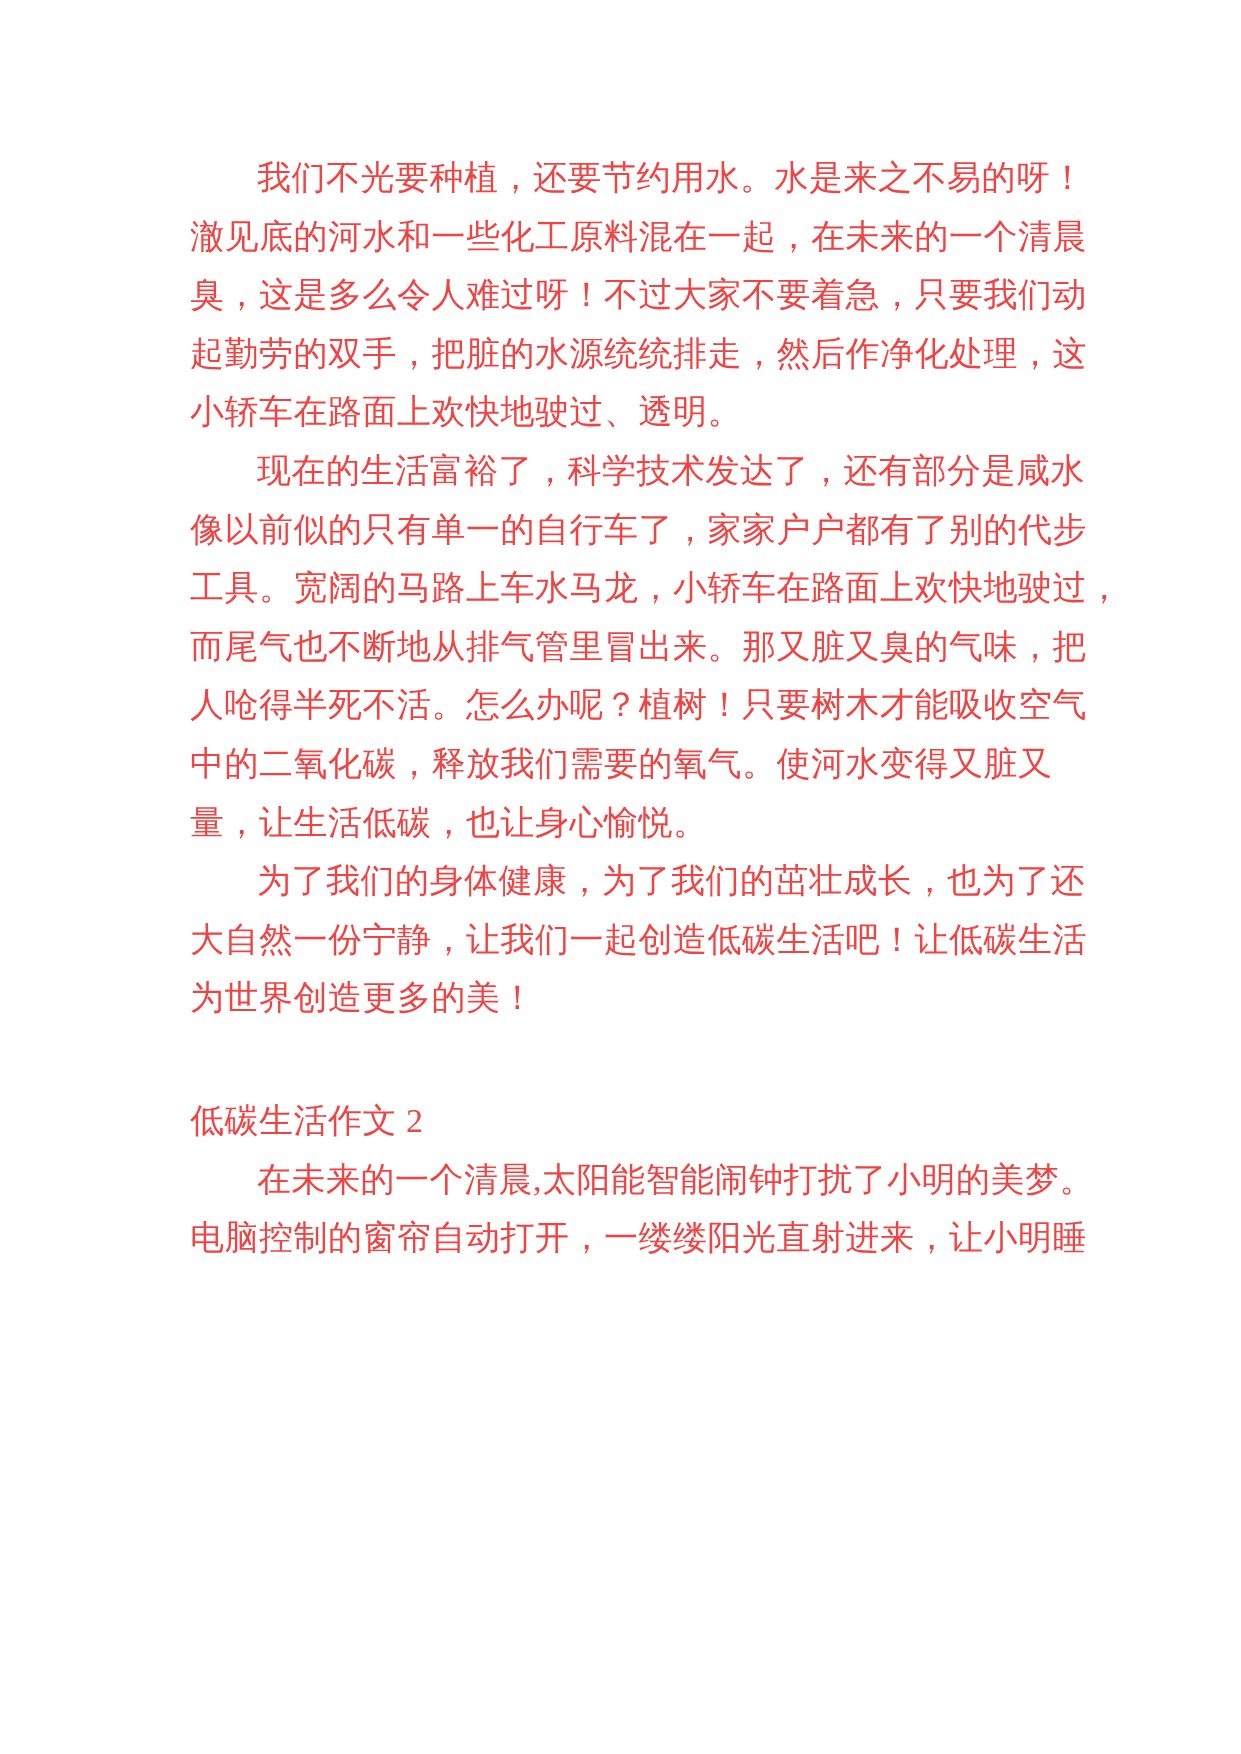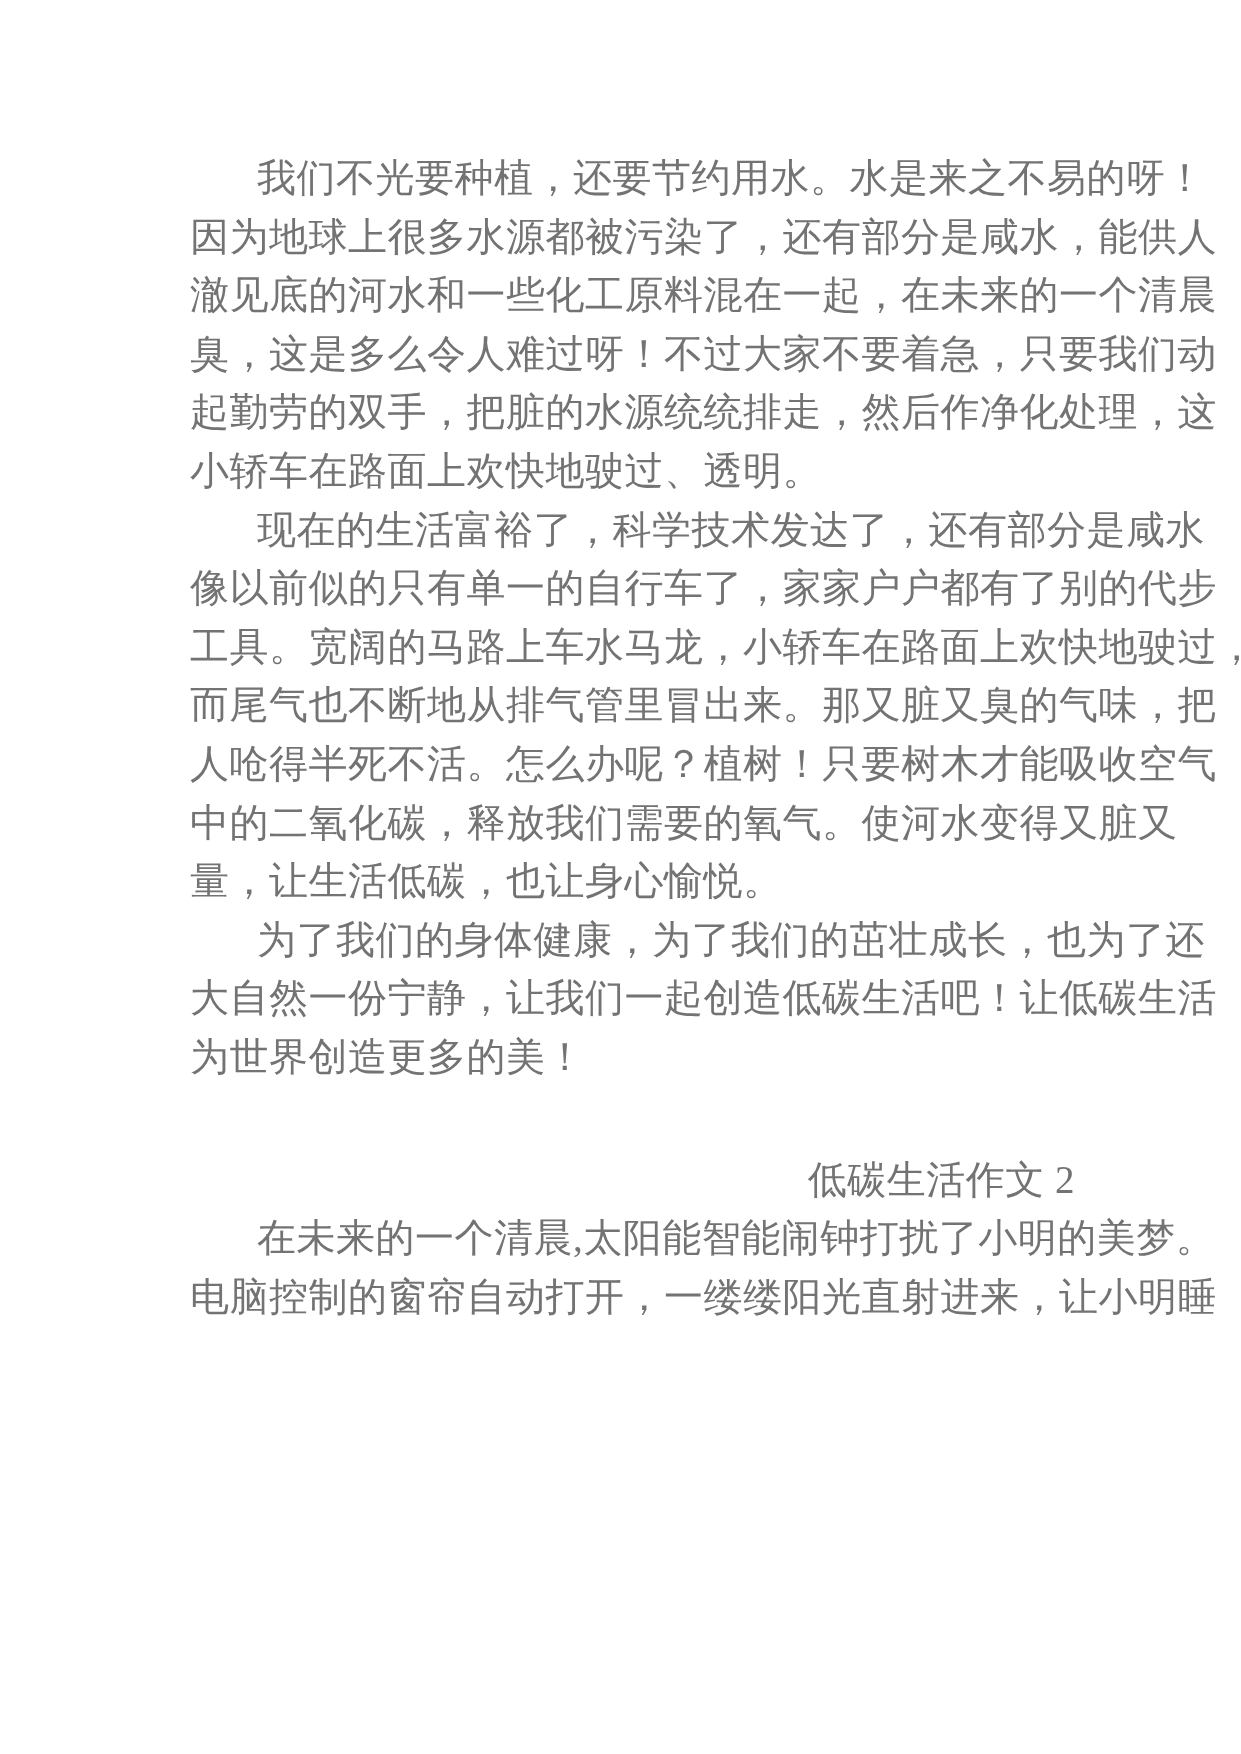--- a/index.html
+++ b/index.html
@@ -13,44 +13,42 @@
     height: 1754px;
     background: #ffffff;
     overflow: hidden;
   }
   .doc-body {
     position: absolute;
     left: 190px;
     top: 149px;
     width: 885px;
     font-family: "Liberation Serif", "DejaVu Serif", serif;
-    font-size: 39px;
+    font-size: 34px;
     line-height: 58.6px;
     letter-spacing: 0.5px;
-    color: #737373;
+    color: #ef4444;
     font-weight: 400;
   }
   .line {
     white-space: nowrap;
   }
   .line.indent {
     text-indent: 67px;
   }
   .line.heading {
     margin-top: 64px;
-    text-align: right;
   }
 </style>
 </head>
 <body>
 
 <div class="page">
   <div class="doc-body">
       <div class="line indent">我们不光要种植，还要节约用水。水是来之不易的呀！</div>
-      <div class="line">因为地球上很多水源都被污染了，还有部分是咸水，能供人</div>
       <div class="line">澈见底的河水和一些化工原料混在一起，在未来的一个清晨</div>
       <div class="line">臭，这是多么令人难过呀！不过大家不要着急，只要我们动</div>
       <div class="line">起勤劳的双手，把脏的水源统统排走，然后作净化处理，这</div>
       <div class="line">小轿车在路面上欢快地驶过、透明。</div>
       <div class="line indent">现在的生活富裕了，科学技术发达了，还有部分是咸水</div>
       <div class="line">像以前似的只有单一的自行车了，家家户户都有了别的代步</div>
       <div class="line">工具。宽阔的马路上车水马龙，小轿车在路面上欢快地驶过，</div>
       <div class="line">而尾气也不断地从排气管里冒出来。那又脏又臭的气味，把</div>
       <div class="line">人呛得半死不活。怎么办呢？植树！只要树木才能吸收空气</div>
       <div class="line">中的二氧化碳，释放我们需要的氧气。使河水变得又脏又</div>

